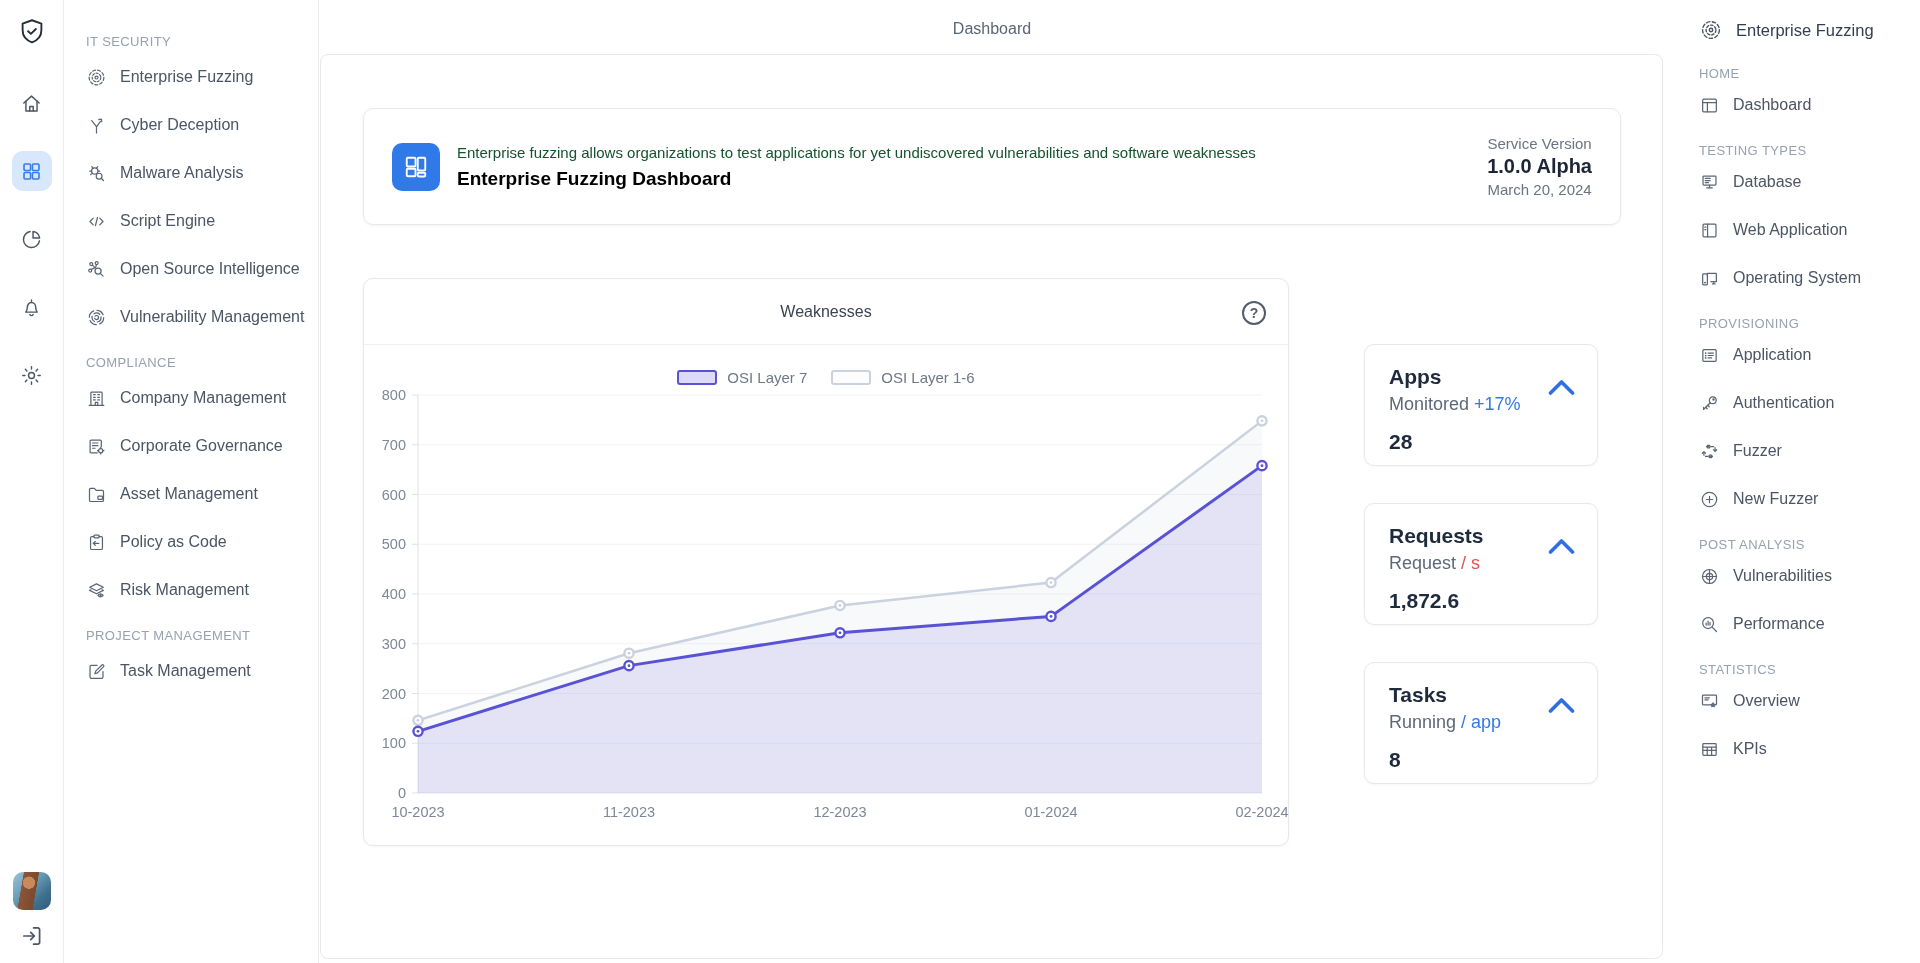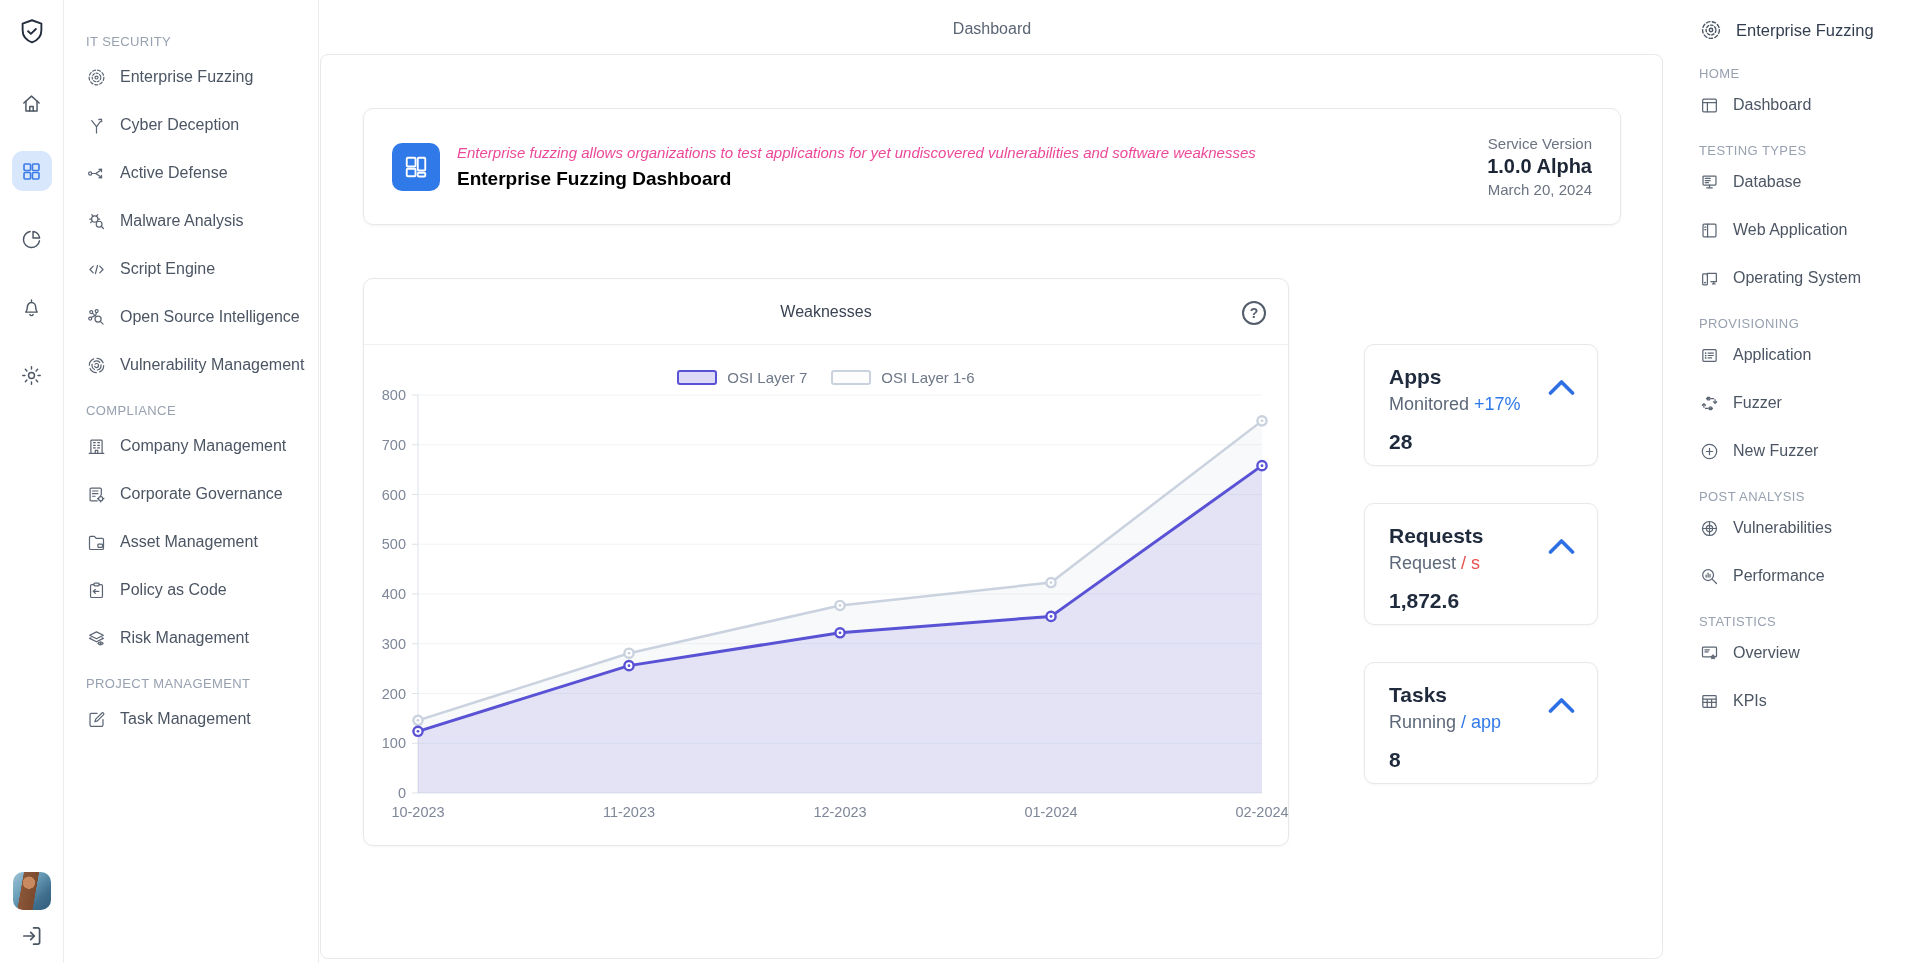--- a/index.html
+++ b/index.html
@@ -43,23 +43,23 @@
   .main { flex:1 1 auto; display:flex; flex-direction:column; min-width:0; }
   .topbar { height:54px; display:flex; align-items:flex-start; justify-content:center; padding-top:20px; }
   .page-title { font-size:16px; color:#5b6574; }
   .panel { margin:0 2px 0 1px; height:905px; border:1px solid #e6e8ec; border-radius:8px; background:#fff; }
   .banner { margin:53px 41px 0 42px; height:117px; border:1px solid #e6e8ec; border-radius:10px;
     box-shadow:0 1px 3px rgba(16,24,40,.05); display:flex; align-items:center; padding:0 28px; }
   .banner-icon { width:48px; height:48px; border-radius:10px; background:#3079e8; flex:0 0 48px;
     display:flex; align-items:center; justify-content:center; }
   .banner-icon svg { width:30px; height:30px; stroke:#fff; fill:none; stroke-width:1.5; stroke-linejoin:round; }
   .banner-text { margin-left:17px; flex:1; }
-  .banner-desc { font-size:15px; color:#ec4899;font-style:italic; }
+  .banner-desc { font-size:15px; color:#14532d; }
   .banner-title { font-size:19px; font-weight:bold; color:#000000; margin-top:7px; }
-  .banner-version { text-align:right; }
+  .banner-version { text-align:center; }
   .version-label { font-size:15px; color:#6b7280; }
   .version-value { font-size:20px; font-weight:bold; color:#1c2636; margin:3px 0; }
   .version-date { font-size:15px; color:#6b7280; }
 
   .content-row { display:flex; margin:53px 0 0 42px; align-items:flex-start; }
 
   
   .chart-card { width:926px; height:568px; border:1px solid #e6e8ec; border-radius:10px;
     box-shadow:0 1px 3px rgba(16,24,40,.04); background:#fff; }
   .chart-head { height:66px; border-bottom:1px solid #eef0f3; display:flex; align-items:center;
@@ -168,31 +168,20 @@
         <span>Enterprise Fuzzing</span>
       </div>
       <div class="nav-item">
         <svg viewBox="0 0 24 24">
           <path d="M12 20.5v-7.3"></path>
             <path d="M12 13.2L6.6 6.4"></path>
             <path d="M12 13.2l4.6-5.8"></path>
             <path d="M14.6 5.2l3-.5.4 3"></path>
         </svg>
         <span>Cyber Deception</span>
-      </div>
-      <div class="nav-item">
-        <svg viewBox="0 0 24 24">
-          <circle cx="4.8" cy="12" r="1.8"></circle>
-            <path d="M6.6 12h4.6"></path>
-          <path d="M11.2 12l6-4.1"></path>
-            <path d="M14.8 7.2l3-.2-.1 3"></path>
-          <path d="M11.2 12l6 4.1"></path>
-            <path d="M14.8 16.8l3 .2-.1-3"></path>
-        </svg>
-        <span>Active Defense</span>
       </div>
       <div class="nav-item">
         <svg viewBox="0 0 24 24">
           <circle cx="10" cy="9.2" r="3.6"></circle>
             <path d="M8.2 6L6.6 4.2M11.8 6l1.6-1.8M6.4 9.2H4.3M15.7 9.2h-2.1M7.2 11.8l-1.9 1.5"></path>
           <circle cx="15" cy="15" r="3.3"></circle>
             <path d="M17.4 17.4L20 20"></path>
         </svg>
         <span>Malware Analysis</span>
       </div>
@@ -495,20 +484,30 @@
       <div class="nav-item">
         <svg viewBox="0 0 24 24">
           <rect x="4.4" y="5.4" width="15.2" height="13.2" rx="1.2"></rect>
           <path d="M7.6 9.2h.02M7.6 12h.02M7.6 14.8h.02" stroke-width="2"></path>
           <path d="M10.4 9.2h6M10.4 12h6M10.4 14.8h4"></path>
         </svg>
         <span>Application</span>
       </div>
       <div class="nav-item">
         <svg viewBox="0 0 24 24">
+          <circle cx="15.7" cy="8.3" r="3.9"></circle>
+            <circle cx="16.6" cy="7.4" r=".7"></circle>
+          <path d="M12.9 11.1L5.2 18.8v-2.3"></path>
+            <path d="M7.7 16.3l1.7 1.7"></path>
+            <path d="M10 14l1.7 1.7"></path>
+        </svg>
+        <span>Authentication</span>
+      </div>
+      <div class="nav-item">
+        <svg viewBox="0 0 24 24">
           <path d="M8.6 6.4h8a1.8 1.8 0 0 1 1.8 1.8v3.4" stroke-dasharray="3 2"></path>
           <path d="M15.4 17.6h-8a1.8 1.8 0 0 1-1.8-1.8v-3.4" stroke-dasharray="3 2"></path>
           <path d="M16.6 10l1.8 1.9 1.8-1.9"></path>
             <path d="M7.4 14l-1.8-1.9L3.8 14"></path>
           <rect x="9.4" y="4.9" width="3" height="3" rx=".6"></rect>
             <rect x="11.6" y="16.1" width="3" height="3" rx=".6"></rect>
         </svg>
         <span>Fuzzer</span>
       </div>
       <div class="nav-item">

